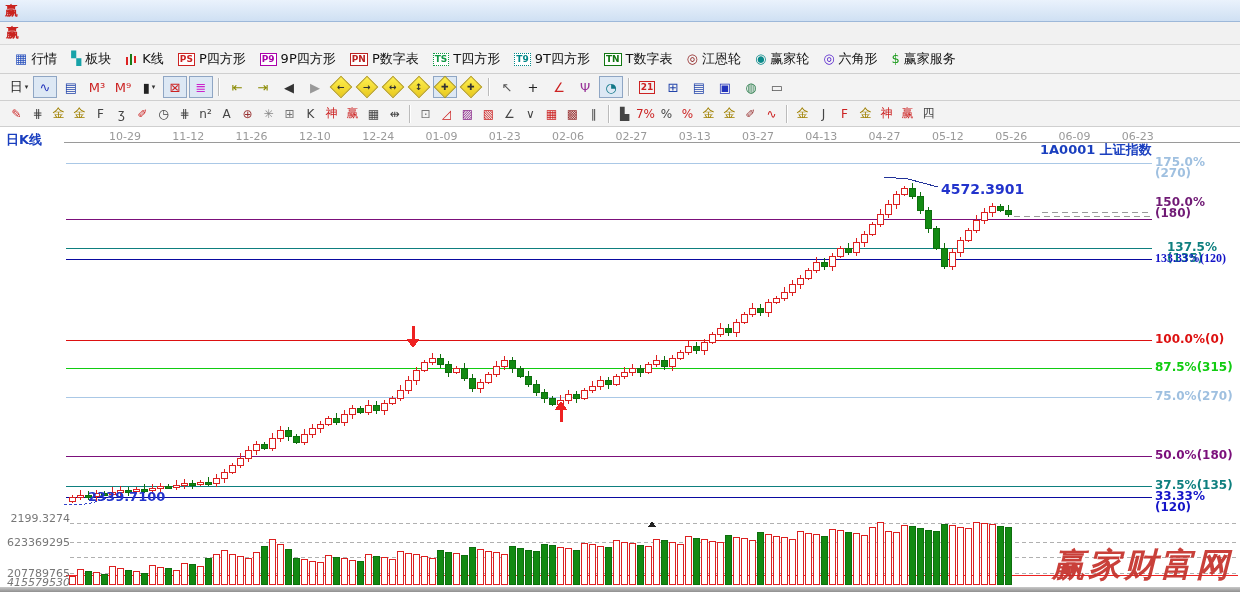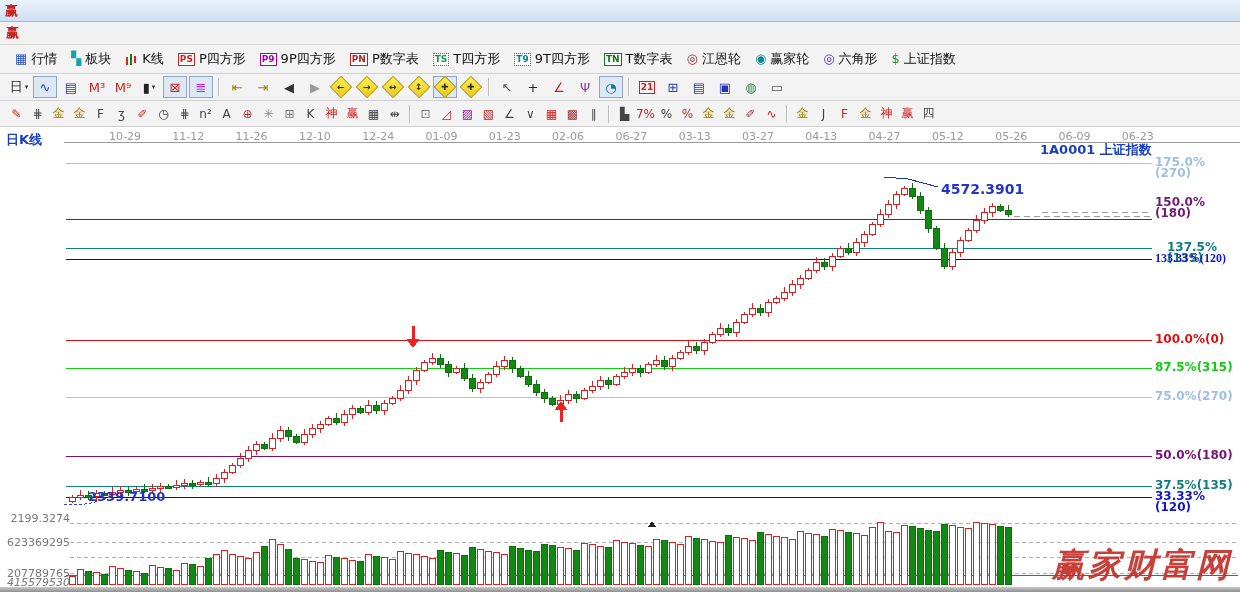--- a/index.html
+++ b/index.html
@@ -109,21 +109,21 @@
     <div class="tb1-item">
       <span class="glyph-ico" style="color: rgb(10, 138, 138);">◉</span>
       <span>赢家轮</span>
     </div>
     <div class="tb1-item">
       <span class="glyph-ico" style="color: rgb(85, 34, 204);">◎</span>
       <span>六角形</span>
     </div>
     <div class="tb1-item">
       <span class="glyph-ico" style="color: rgb(26, 154, 26);">$</span>
-      <span>上证指数</span>
+      <span>赢家服务</span>
     </div>
   </div>
 <div class="toolbar" id="toolbar2">
     <div class="tbtn">
       <span style="color: rgb(34, 34, 34);">日</span>
       <span class="dd">▾</span>
     </div>
     <div class="tbtn pressed">
       <span style="color: rgb(34, 51, 187);">∿</span>
     </div>
@@ -665,21 +665,21 @@
 <div id="bottom-strip"></div>
 
 <div class="date-label" style="left: 125px;">10-29</div>
 <div class="date-label" style="left: 188.3px;">11-12</div>
 <div class="date-label" style="left: 251.6px;">11-26</div>
 <div class="date-label" style="left: 314.9px;">12-10</div>
 <div class="date-label" style="left: 378.2px;">12-24</div>
 <div class="date-label" style="left: 441.5px;">01-09</div>
 <div class="date-label" style="left: 504.8px;">01-23</div>
 <div class="date-label" style="left: 568.1px;">02-06</div>
-<div class="date-label" style="left: 631.4px;">06-27</div>
+<div class="date-label" style="left: 631.4px;">02-27</div>
 <div class="date-label" style="left: 694.7px;">03-13</div>
 <div class="date-label" style="left: 758px;">03-27</div>
 <div class="date-label" style="left: 821.3px;">04-13</div>
 <div class="date-label" style="left: 884.6px;">04-27</div>
 <div class="date-label" style="left: 947.9px;">05-12</div>
 <div class="date-label" style="left: 1011.2px;">05-26</div>
 <div class="date-label" style="left: 1074.5px;">06-09</div>
 <div class="date-label" style="left: 1137.8px;">06-23</div>
 <div class="level-label" style="top: 157px; color: rgb(159, 192, 224);">175.0%(270)</div>
 <div class="level-label" style="top: 197px; color: #701a75;">150.0%(180)</div>

